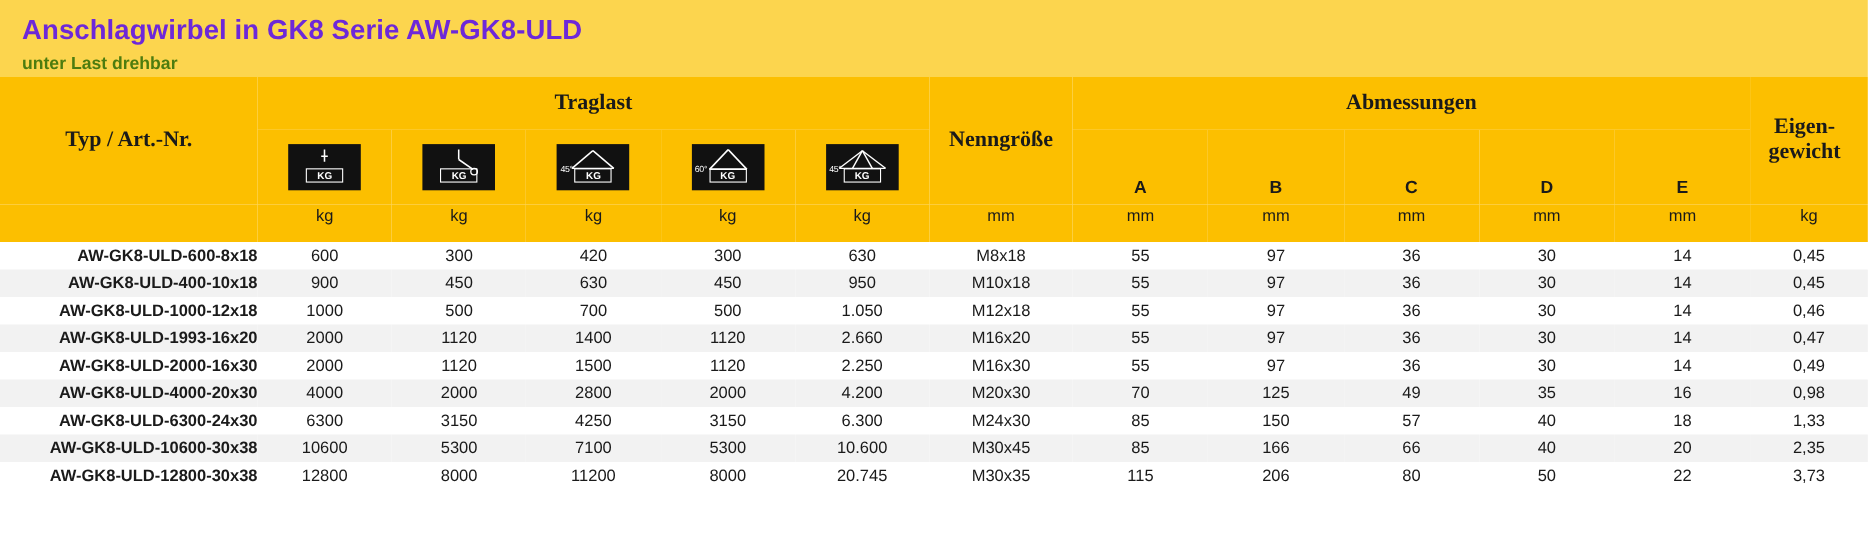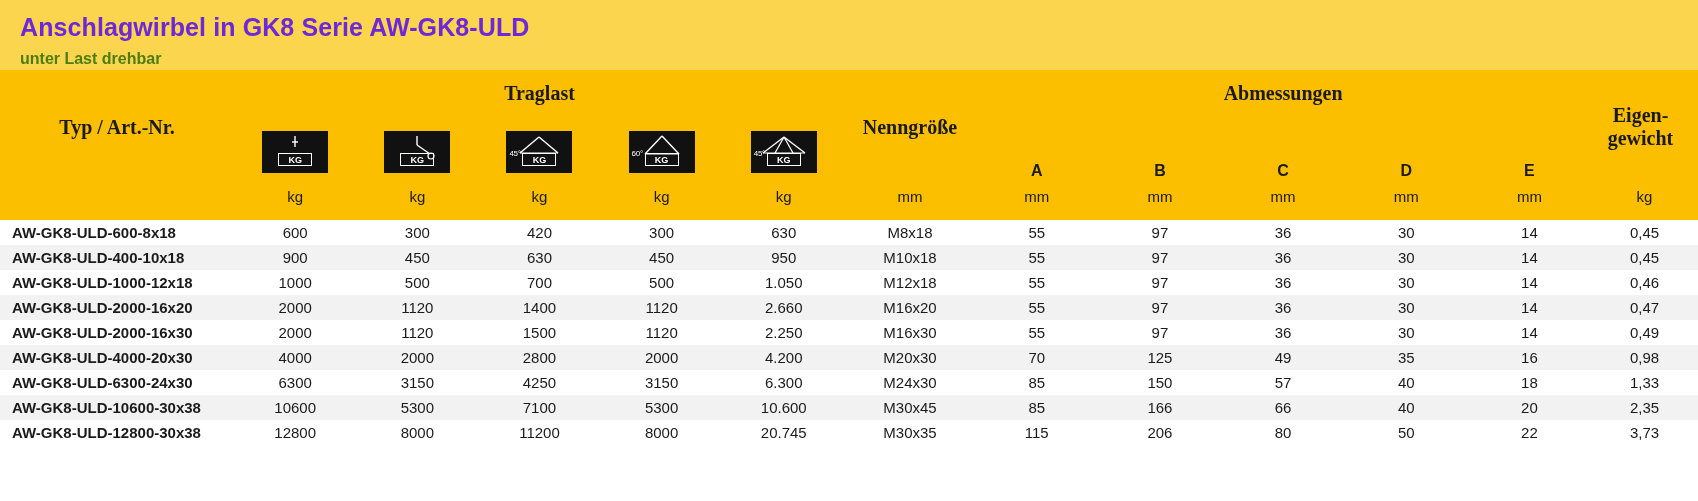--- a/index.html
+++ b/index.html
@@ -140,21 +140,21 @@
 
   
   tbody tr td {
     height: 25px;
     text-align: center;
     font-size: 15px;
     color: #1a1a1a;
     padding: 0;
   }
   tbody tr td.typ {
-    text-align: left;
+    text-align: right;
     padding-left: 12px;
     font-weight: bold;
     font-size: 15px;
   }
   tbody tr.odd td  { background: #ffffff; }
   tbody tr.even td { background: #f2f2f2; }
 </style>
 </head>
 <body>
 
@@ -314,21 +314,21 @@
           <td>1.050</td>
           <td>M12x18</td>
           <td>55</td>
           <td>97</td>
           <td>36</td>
           <td>30</td>
           <td>14</td>
           <td>0,46</td>
         </tr>
         <tr class="even">
-          <td class="typ">AW-GK8-ULD-2000-16x20</td>
+          <td class="typ">AW-GK8-ULD-1993-16x20</td>
           <td>2000</td>
           <td>1120</td>
           <td>1400</td>
           <td>1120</td>
           <td>2.660</td>
           <td>M16x20</td>
           <td>55</td>
           <td>97</td>
           <td>36</td>
           <td>30</td>

